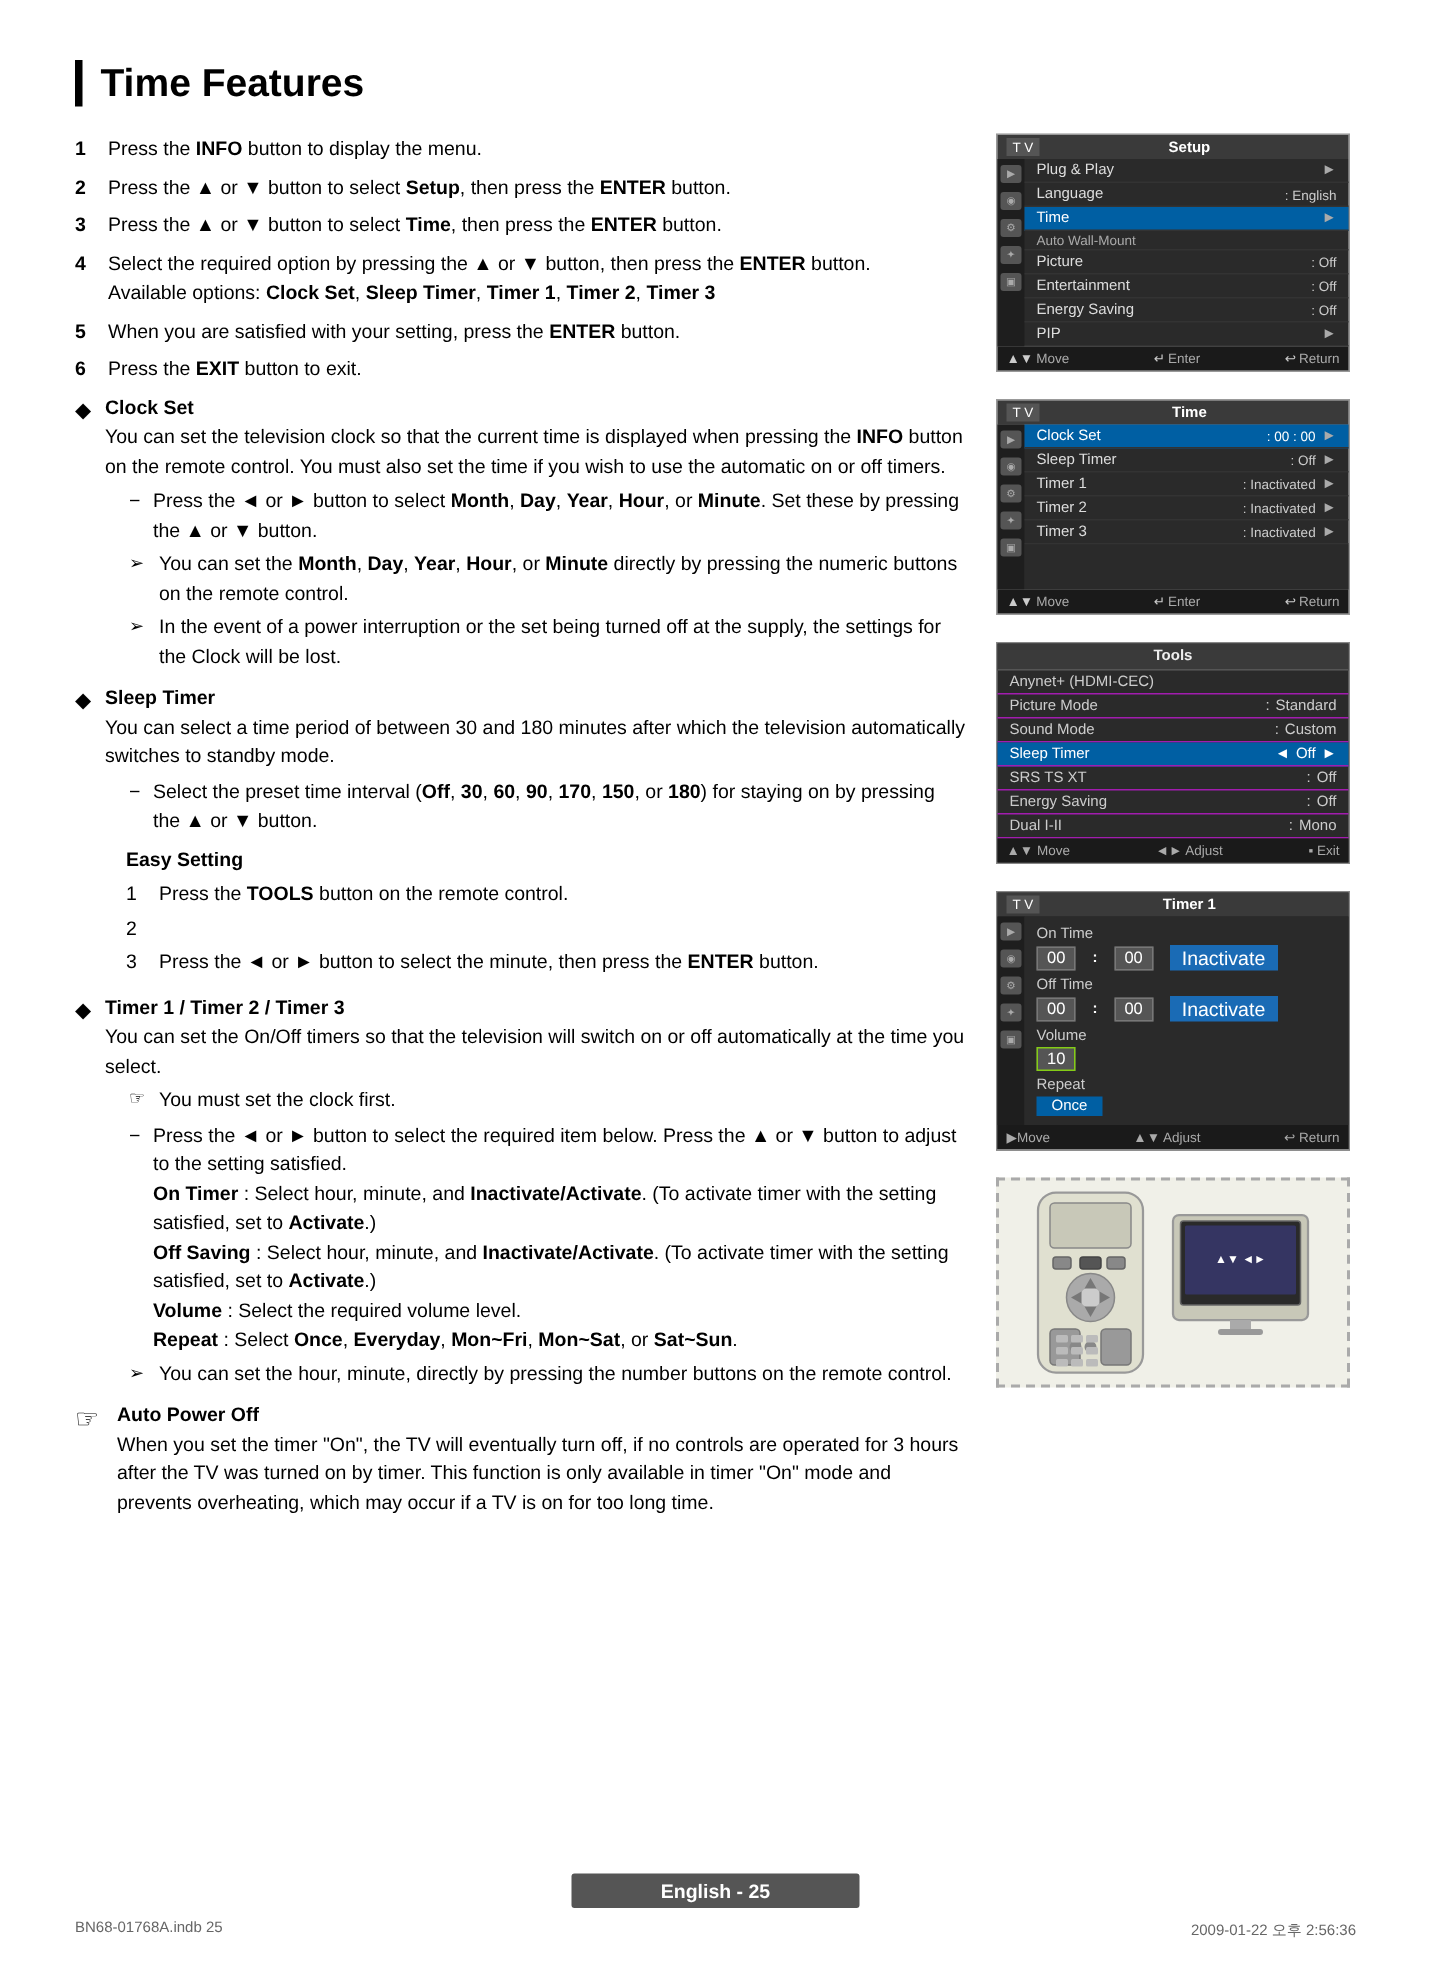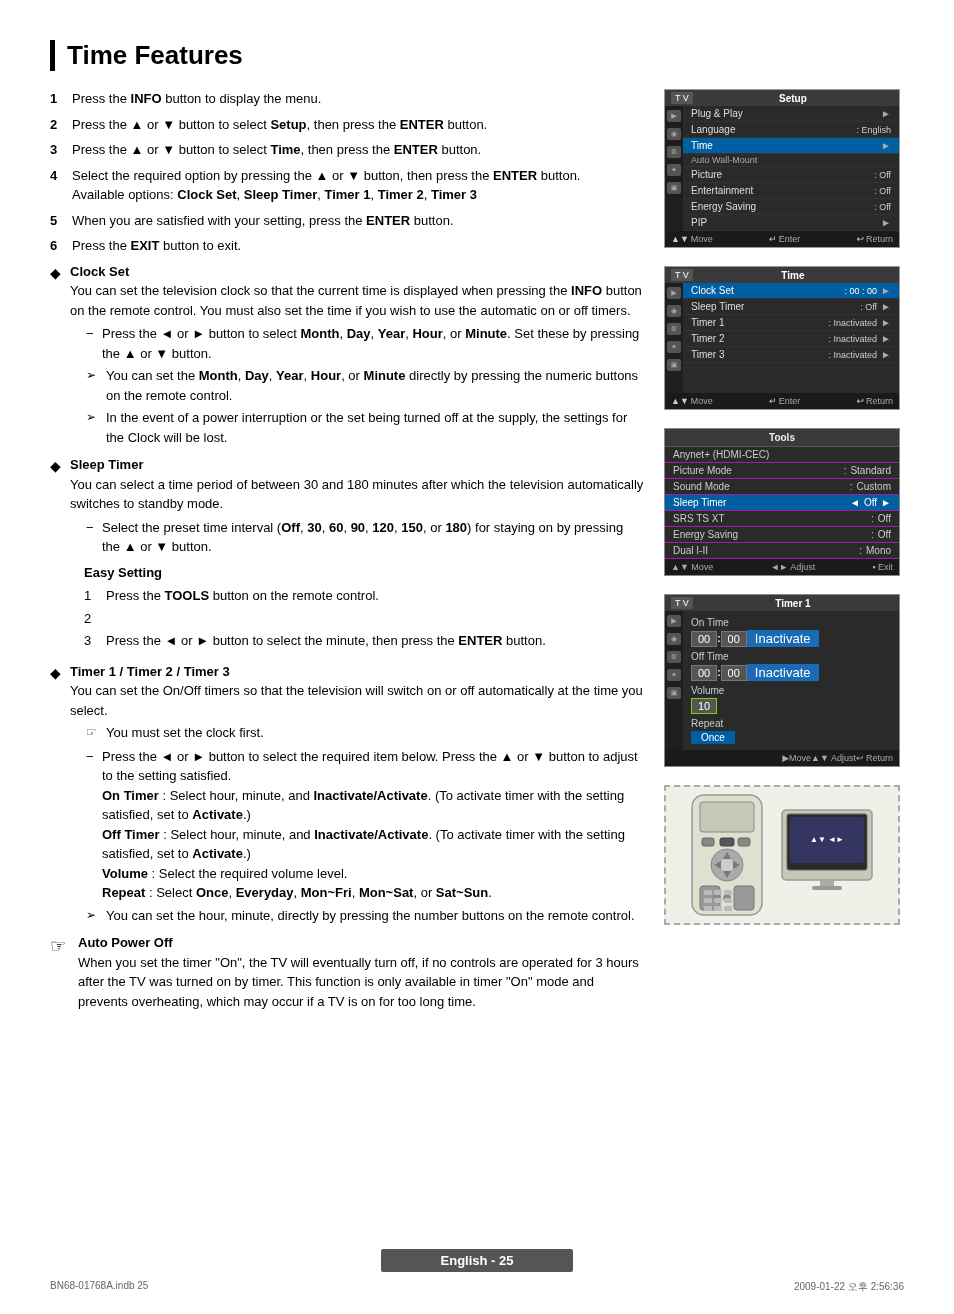--- a/index.html
+++ b/index.html
@@ -276,21 +276,21 @@
       background: #2a2a2a;
     }
     .timer-row-label {
       color: #ccc;
       font-size: 10px;
       margin-bottom: 2px;
     }
     .timer-input-row {
       display: flex;
       align-items: center;
-      gap: 0;
+      gap: 11px;
       margin-bottom: 4px;
     }
     .timer-input-box {
       background: #555;
       color: #fff;
       padding: 1px 6px;
       font-size: 11px;
       border: 1px solid #777;
     }
     .timer-colon {
@@ -327,21 +327,21 @@
       background: #005fa3;
       color: #fff;
       padding: 1px 10px;
       font-size: 10px;
       display: inline-block;
     }
     .timer-footer {
       background: #1a1a1a;
       color: #aaa;
       display: flex;
-      justify-content: flex-end;
+      justify-content: space-between;
       padding: 3px 6px;
       font-size: 9px;
     }
 
     
     .remote-area {
       width: 236px;
       height: 140px;
       background: #f0f0e8;
       border: 2px dashed #aaa;
@@ -489,21 +489,21 @@
         </div>
       </div>
 
       <div class="bullet-section">
         <span class="bullet-diamond">◆</span>
         <div class="bullet-content">
           <span class="bullet-title">Sleep Timer</span><br>
           You can select a time period of between 30 and 180 minutes after which the television automatically switches to standby mode.
           <div class="sub-bullet">
             <span class="sub-bullet-dash">−</span>
-            <span>Select the preset time interval (<b>Off</b>, <b>30</b>, <b>60</b>, <b>90</b>, <b>120</b>, <b>150</b>, or <b>180</b>) for staying on by pressing the ▲ or ▼ button.</span>
+            <span>Select the preset time interval (<b>Off</b>, <b>30</b>, <b>60</b>, <b>90</b>, <b>170</b>, <b>150</b>, or <b>180</b>) for staying on by pressing the ▲ or ▼ button.</span>
           </div>
 
           <div class="easy-setting-label">Easy Setting</div>
           <div class="easy-step">
             <span class="easy-step-num">1</span>
             <span>Press the <b>TOOLS</b> button on the remote control.</span>
           </div>
           <div class="easy-step">
             <span class="easy-step-num">2</span>
           </div>
@@ -520,21 +520,21 @@
           <span class="bullet-title">Timer 1 / Timer 2 / Timer 3</span><br>
           You can set the On/Off timers so that the television will switch on or off automatically at the time you select.
           <div class="arrow-bullet">
             <span class="arrow-sym">☞</span>
             <span>You must set the clock first.</span>
           </div>
           <div class="sub-bullet">
             <span class="sub-bullet-dash">−</span>
             <span>Press the ◄ or ► button to select the required item below. Press the ▲ or ▼ button to adjust to the setting satisfied.<br>
               <b>On Timer</b> : Select hour, minute, and <b>Inactivate/Activate</b>. (To activate timer with the setting satisfied, set to <b>Activate</b>.)<br>
-              <b>Off Timer</b> : Select hour, minute, and <b>Inactivate/Activate</b>. (To activate timer with the setting satisfied, set to <b>Activate</b>.)<br>
+              <b>Off Saving</b> : Select hour, minute, and <b>Inactivate/Activate</b>. (To activate timer with the setting satisfied, set to <b>Activate</b>.)<br>
               <b>Volume</b> : Select the required volume level.<br>
               <b>Repeat</b> : Select <b>Once</b>, <b>Everyday</b>, <b>Mon~Fri</b>, <b>Mon~Sat</b>, or <b>Sat~Sun</b>.
             </span>
           </div>
           <div class="arrow-bullet">
             <span class="arrow-sym">➢</span>
             <span>You can set the hour, minute, directly by pressing the number buttons on the remote control.</span>
           </div>
         </div>
       </div>

